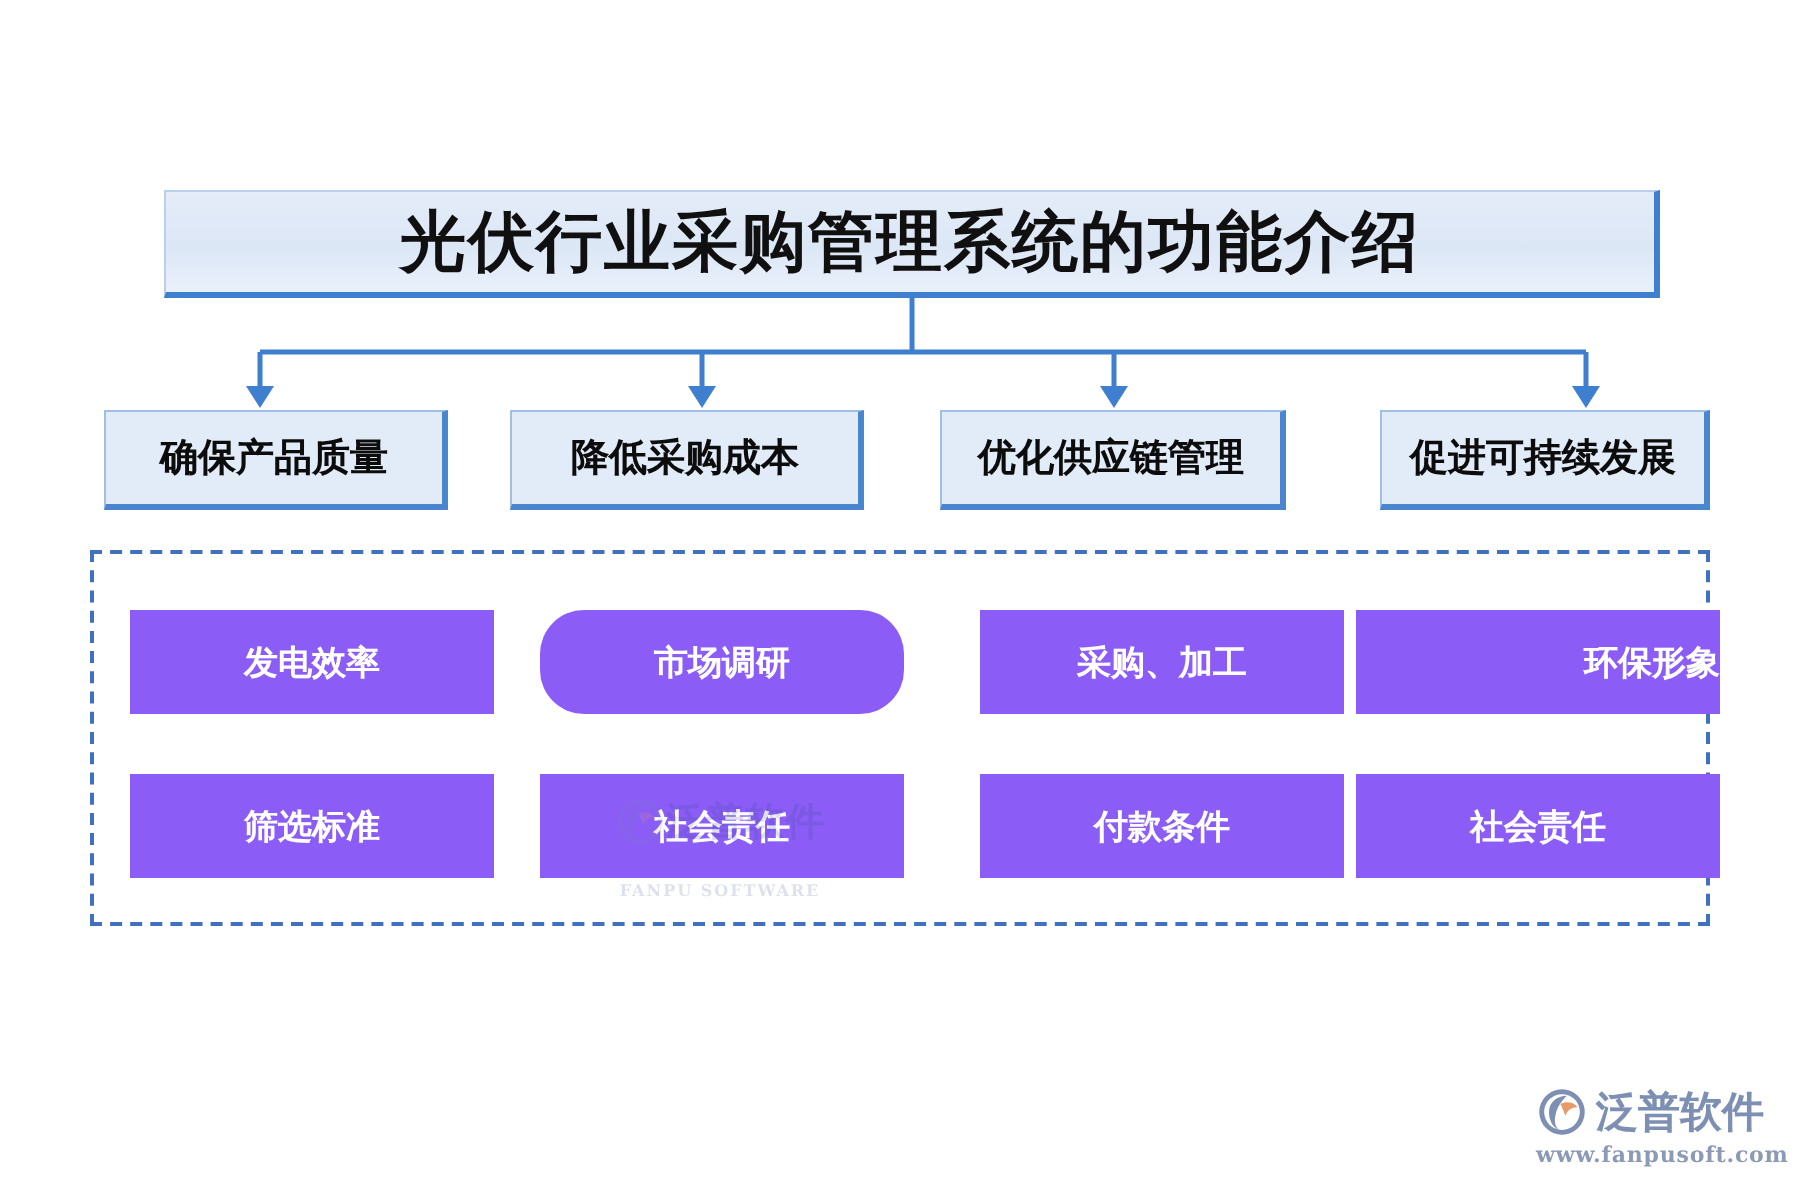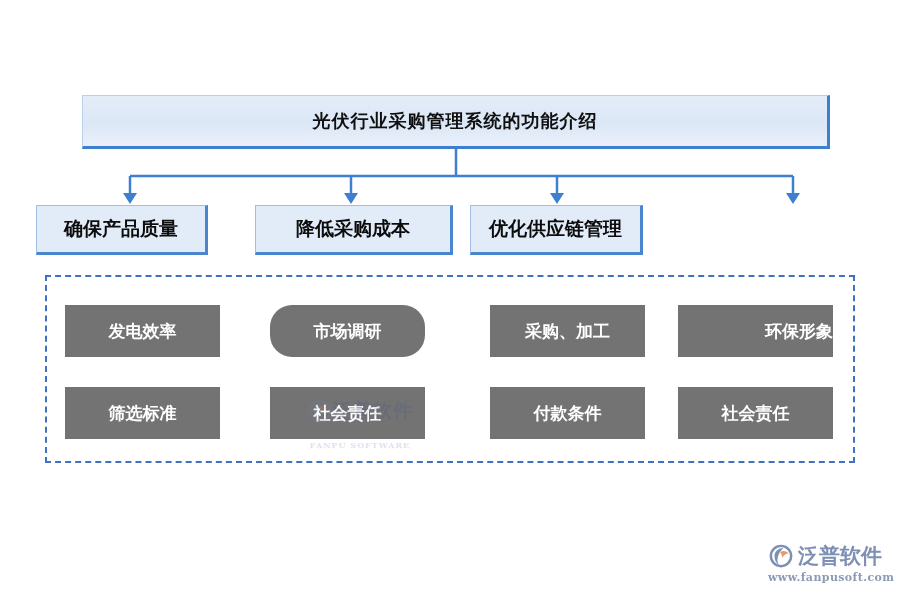--- a/index.html
+++ b/index.html
@@ -40,21 +40,21 @@
     background: linear-gradient(180deg, #e4ecf8 0%, #dce7f6 55%, #e9f0fa 100%);
     border: 1px solid #b9cfea;
     border-right: 3px solid #3f7fd0;
     border-bottom: 3px solid #3f7fd0;
     display: flex;
     align-items: center;
     justify-content: center;
   }
   .title-text {
     font-family: "DejaVu Serif", "Liberation Serif", serif;
-    font-size: 18px;
+    font-size: 33px;
     font-weight: 700;
     color: #101010;
     letter-spacing: 1px;
     white-space: nowrap;
   }
 
   
   .goal-box {
     position: absolute;
     top: 205px;
@@ -84,24 +84,24 @@
     width: 810px;
     height: 188px;
     box-sizing: border-box;
     border: 2px dashed #4070c0;
     background: transparent;
   }
 
   
   .feature-tile {
     position: absolute;
-    width: 155px;
+    width: 182px;
     height: 52px;
     box-sizing: border-box;
-    background: #737373;
+    background: #8b5cf6;
     display: flex;
     align-items: center;
     justify-content: center;
   }
   .feature-text {
     font-family: "DejaVu Serif", "Liberation Serif", serif;
     font-size: 17px;
     font-weight: 700;
     color: #ffffff;
     white-space: nowrap;
@@ -203,28 +203,31 @@
     <polygon points="123,193 137,193 130,204" fill="#3f7fd0"></polygon>
     <polygon points="344,193 358,193 351,204" fill="#3f7fd0"></polygon>
     <polygon points="550,193 564,193 557,204" fill="#3f7fd0"></polygon>
     <polygon points="786,193 800,193 793,204" fill="#3f7fd0"></polygon>
   </svg>
 
   <div class="title-box">
     <span class="title-text">光伏行业采购管理系统的功能介绍</span>
   </div>
 
-  <div class="goal-box" style="left:36px;width:172px;">
+  <div class="goal-box" style="left:52px;width:172px;">
     <span class="goal-text">确保产品质量</span>
   </div>
-  <div class="goal-box" style="left:255px;width:198px;">
+  <div class="goal-box" style="left:255px;width:177px;">
     <span class="goal-text">降低采购成本</span>
   </div>
   <div class="goal-box" style="left:470px;width:173px;justify-content:center;">
     <span class="goal-text">优化供应链管理</span>
+  </div>
+  <div class="goal-box" style="left:690px;width:165px;">
+    <span class="goal-text">促进可持续发展</span>
   </div>
 
   <div class="dashed-panel"></div>
 
   <div class="feature-tile" style="left:65px;top:305px;">
     <span class="feature-text">发电效率</span>
   </div>
   <div class="feature-tile" style="left:270px;top:305px;border-radius:22px;">
     <span class="feature-text">市场调研</span>
   </div>

